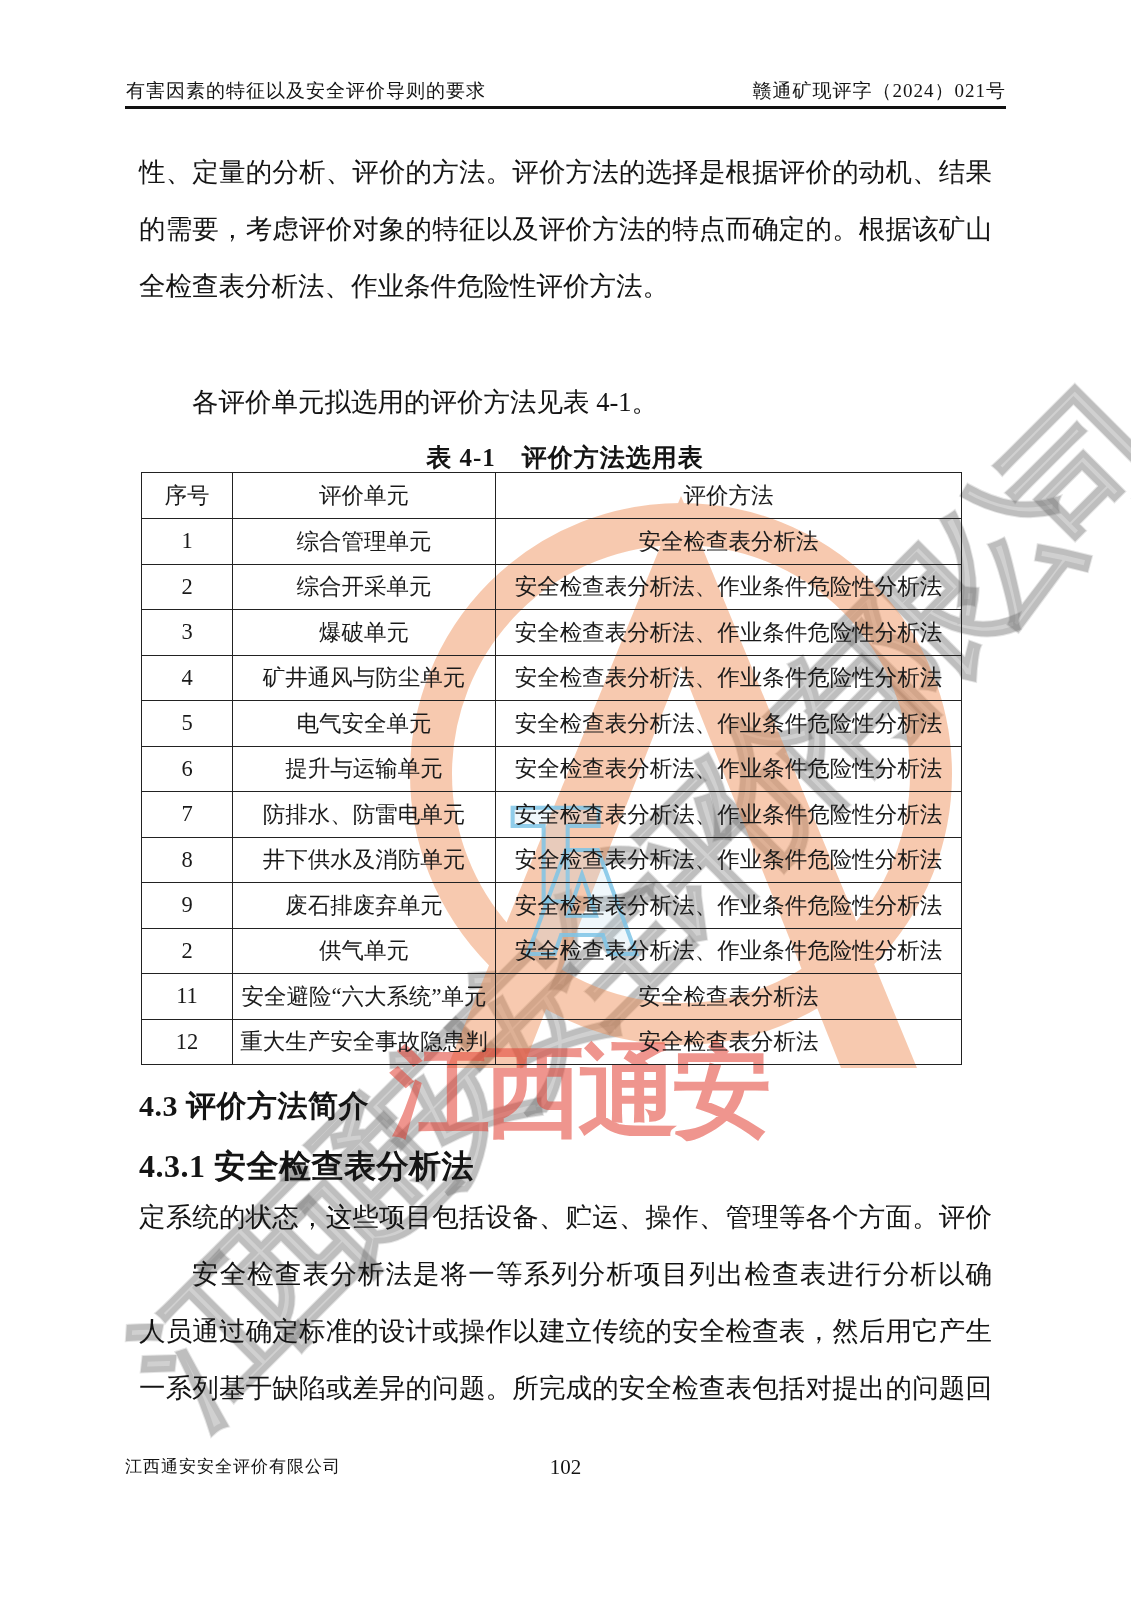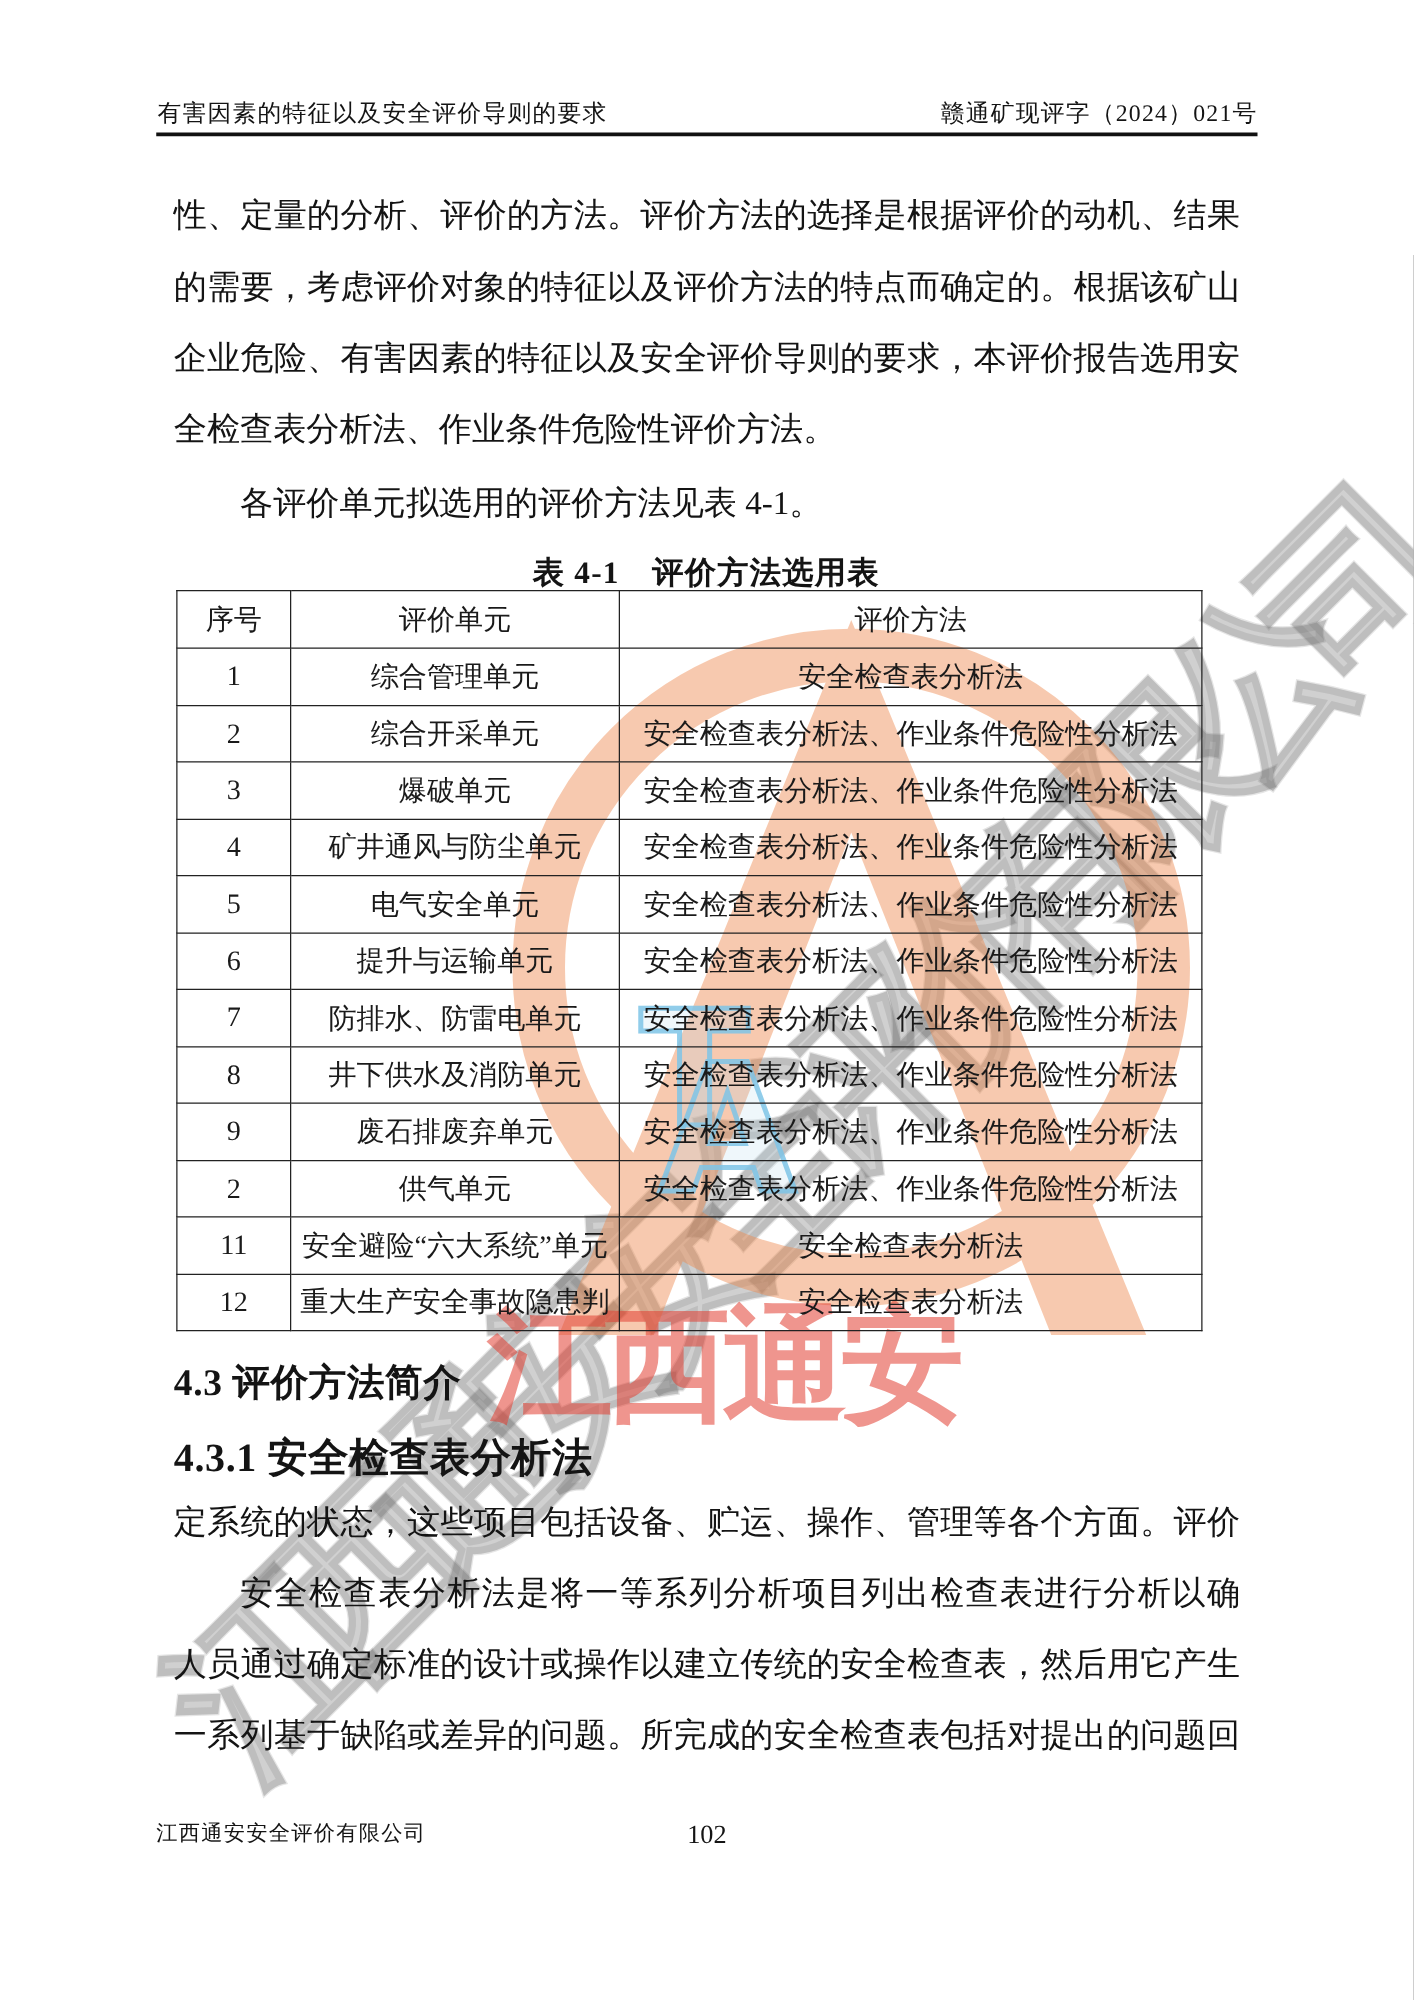--- a/index.html
+++ b/index.html
@@ -84,21 +84,20 @@
 
   <div class="content">
 
     <div class="hdr-left">有害因素的特征以及安全评价导则的要求</div>
     <div class="hdr-right">赣通矿现评字（2024）021号</div>
     <div class="hdr-rule"></div>
 
     <div class="para" id="para1">
       <div class="jline">性、定量的分析、评价的方法。评价方法的选择是根据评价的动机、结果</div>
       <div class="jline">的需要，考虑评价对象的特征以及评价方法的特点而确定的。根据该矿山</div>
-      <div class="jline">企业危险、有害因素的特征以及安全评价导则的要求，本评价报告选用安</div>
       <div class="lline">全检查表分析法、作业条件危险性评价方法。</div>
     </div>
 
     <div class="para" id="para2">
       <div class="lline indent">各评价单元拟选用的评价方法见表 4-1。</div>
     </div>
 
     <div class="tbl-caption">表 4-1　评价方法选用表</div>
 
     <table class="seltbl">

